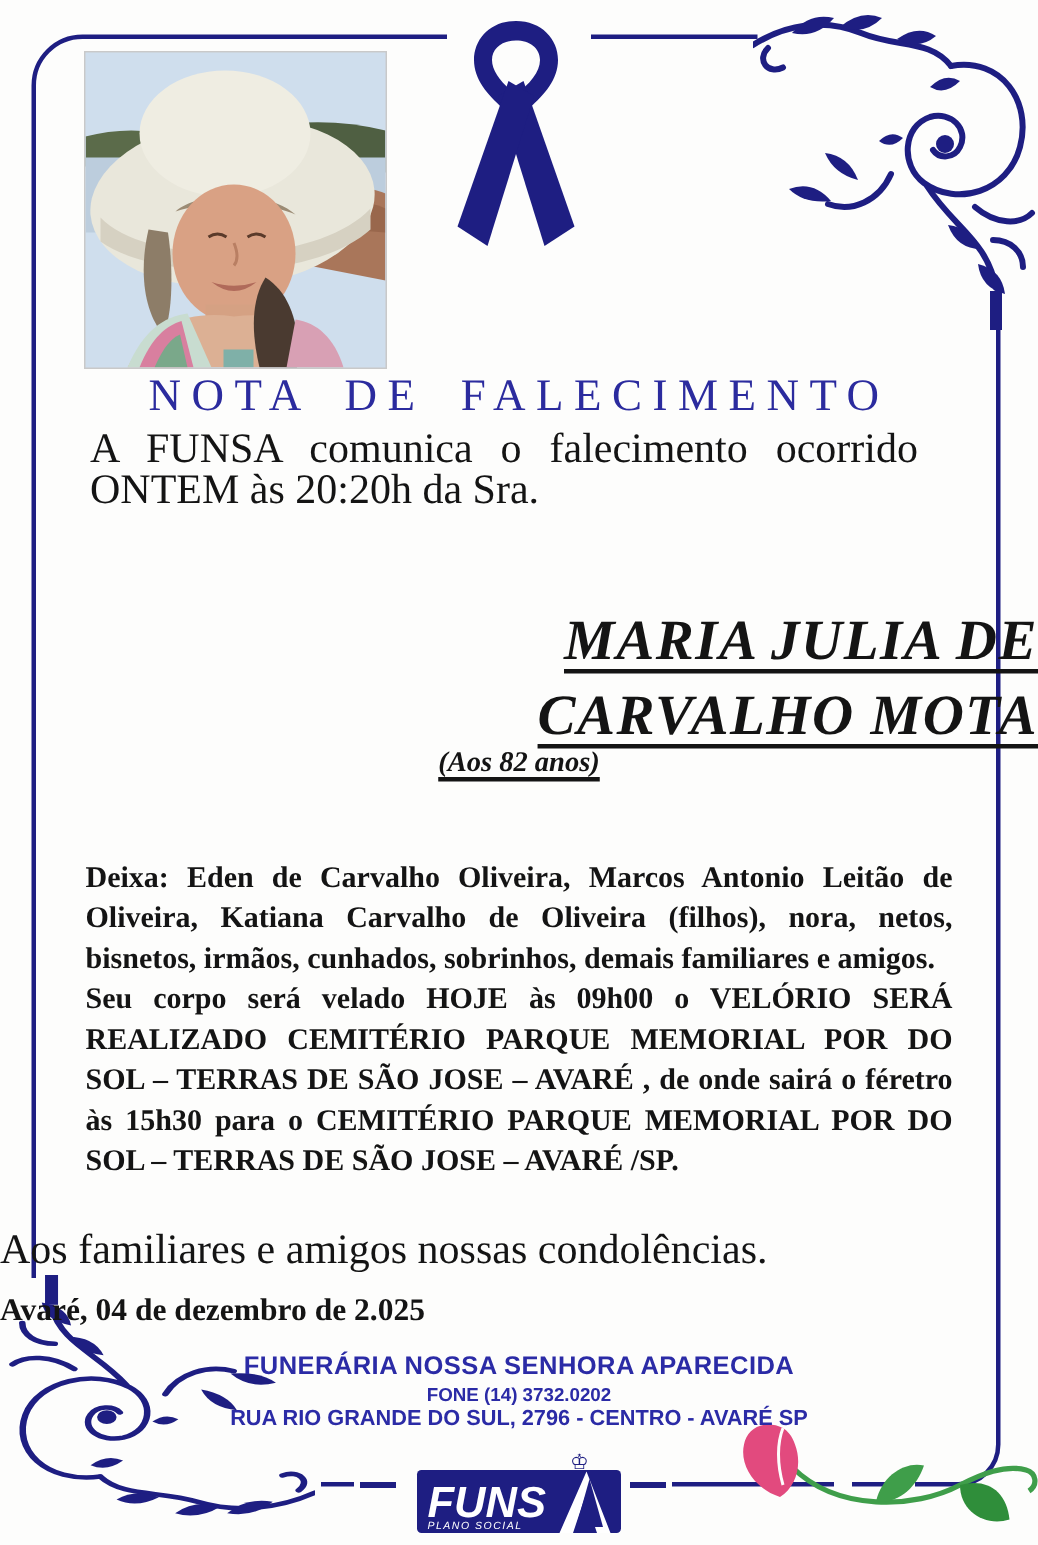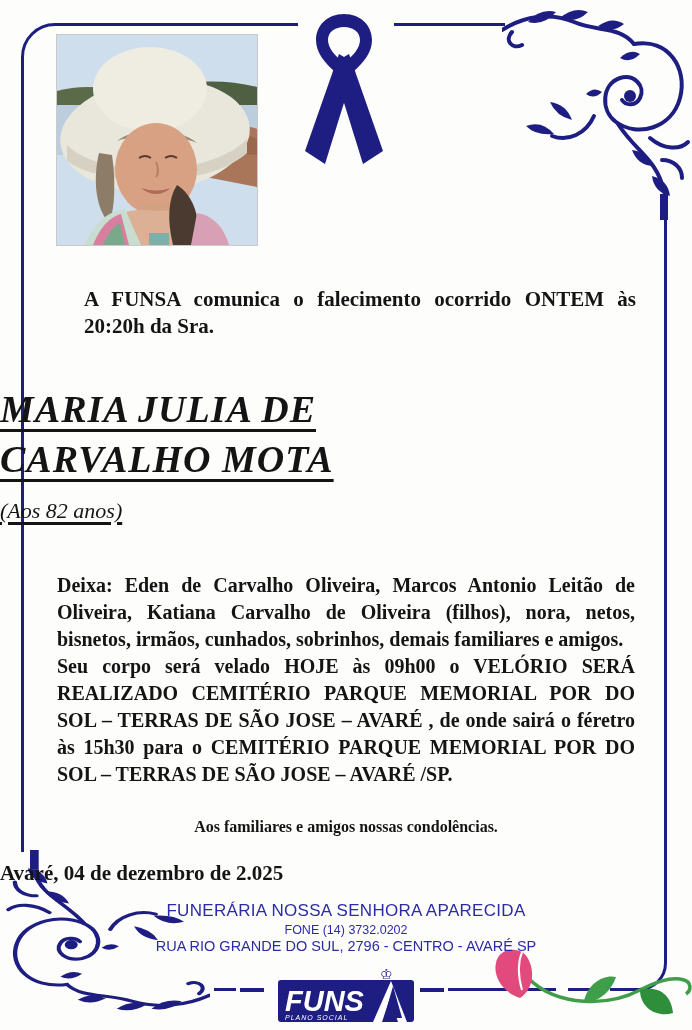--- a/index.html
+++ b/index.html
@@ -22,50 +22,50 @@
     position:absolute;left:56px;top:34px;width:200px;height:210px;
     border:1px solid #c9c9c9;z-index:4;overflow:hidden;background:#cfdeed;
   }
   
   .title{
     position:absolute;left:0;top:247px;width:100%;text-align:center;z-index:4;
     font-size:30px;color:#2b2b9e;letter-spacing:7px;word-spacing:9px;font-weight:400;
   }
   .intro{
     position:absolute;left:60px;top:286px;width:552px;z-index:4;
-    font-size:21px;font-weight:bold;text-align:justify;line-height:27px;margin-left:24px;
+    font-size:28px;font-weight:normal;text-align:justify;line-height:27px;
   }
   .name{
-    position:absolute;left:0;top:384px;width:100%;text-align:left;z-index:4;
+    position:absolute;left:0;top:402px;width:100%;text-align:right;z-index:4;
     font-size:38px;font-weight:bold;font-style:italic;line-height:50px;letter-spacing:1px;
   }
   .name span{
     text-decoration:underline;text-decoration-thickness:3px;text-underline-offset:7px;
   }
   .age{
-    position:absolute;left:0;top:498px;width:100%;z-index:4;
-    font-size:22px;font-weight:normal;font-style:italic;
+    position:absolute;left:0;top:498px;width:100%;text-align:center;z-index:4;
+    font-size:19px;font-weight:bold;font-style:italic;
   }
   .age span{text-decoration:underline;text-decoration-thickness:2.5px;text-underline-offset:4px;}
   .bodytext{
     position:absolute;left:57px;top:572px;width:578px;z-index:4;
     font-size:20px;font-weight:bold;text-align:justify;line-height:27px;
   }
   .bodytext p{margin:0;font-family:Liberation Serif, serif;}
   .condolences{
-    position:absolute;left:0;top:818px;width:100%;text-align:center;z-index:4;
-    font-size:16px;font-weight:bold;
+    position:absolute;left:0;top:818px;width:100%;z-index:4;
+    font-size:28px;font-weight:normal;
   }
   .dateline{
     position:absolute;left:0;top:861px;width:100%;text-align:left;z-index:4;
     font-size:21px;font-weight:bold;
   }
   .footer{
     position:absolute;left:0;top:901px;width:100%;text-align:center;z-index:4;
-    font-family:"Liberation Sans",sans-serif;color:#2b2ba6;font-weight:normal;
+    font-family:"Liberation Sans",sans-serif;color:#2b2ba6;font-weight:bold;
   }
   .footer .fname{font-size:17px;letter-spacing:.3px;}
   .footer .fphone{font-size:12.5px;margin-top:2px;}
   .footer .faddr{font-size:14.5px;margin-top:1px;}
   .footer .fweb{font-size:13.5px;margin-top:1px;}
   .logo{position:absolute;left:270px;top:966px;z-index:5;}
 </style>
 </head>
 <body>
 
@@ -171,20 +171,21 @@
       <path d="M28,210 C44,180 70,172 99,176 C130,172 156,182 172,210 Z" fill="#dcb094"></path>
       <path d="M120,150 C136,160 144,182 141,210 L116,210 C110,185 111,164 120,150 Z" fill="#4a3a30"></path>
       <path d="M28,210 C38,186 52,176 68,174 L84,210 Z" fill="#c8dcd0"></path>
       <path d="M36,210 C44,190 54,182 64,179 L72,210 Z" fill="#d87f9f"></path>
       <path d="M46,210 C52,196 58,190 63,188 L68,210 Z" fill="#7aa88a"></path>
       <path d="M172,210 C166,190 154,180 140,178 L134,210 Z" fill="#d8a0b4"></path>
       <path d="M92,198 L112,198 L112,210 L92,210 Z" fill="#7fb0a8"></path>
     </svg>
   </div>
 
+  <div class="title">NOTA DE FALECIMENTO</div>
 
   <div class="intro">A FUNSA comunica o falecimento ocorrido ONTEM às 20:20h da Sra.</div>
 
   <div class="name">
     <span>MARIA JULIA DE</span><br>
     <span>CARVALHO MOTA</span>
   </div>
   <div class="age">
     <span>(Aos 82 anos)</span>
   </div>

